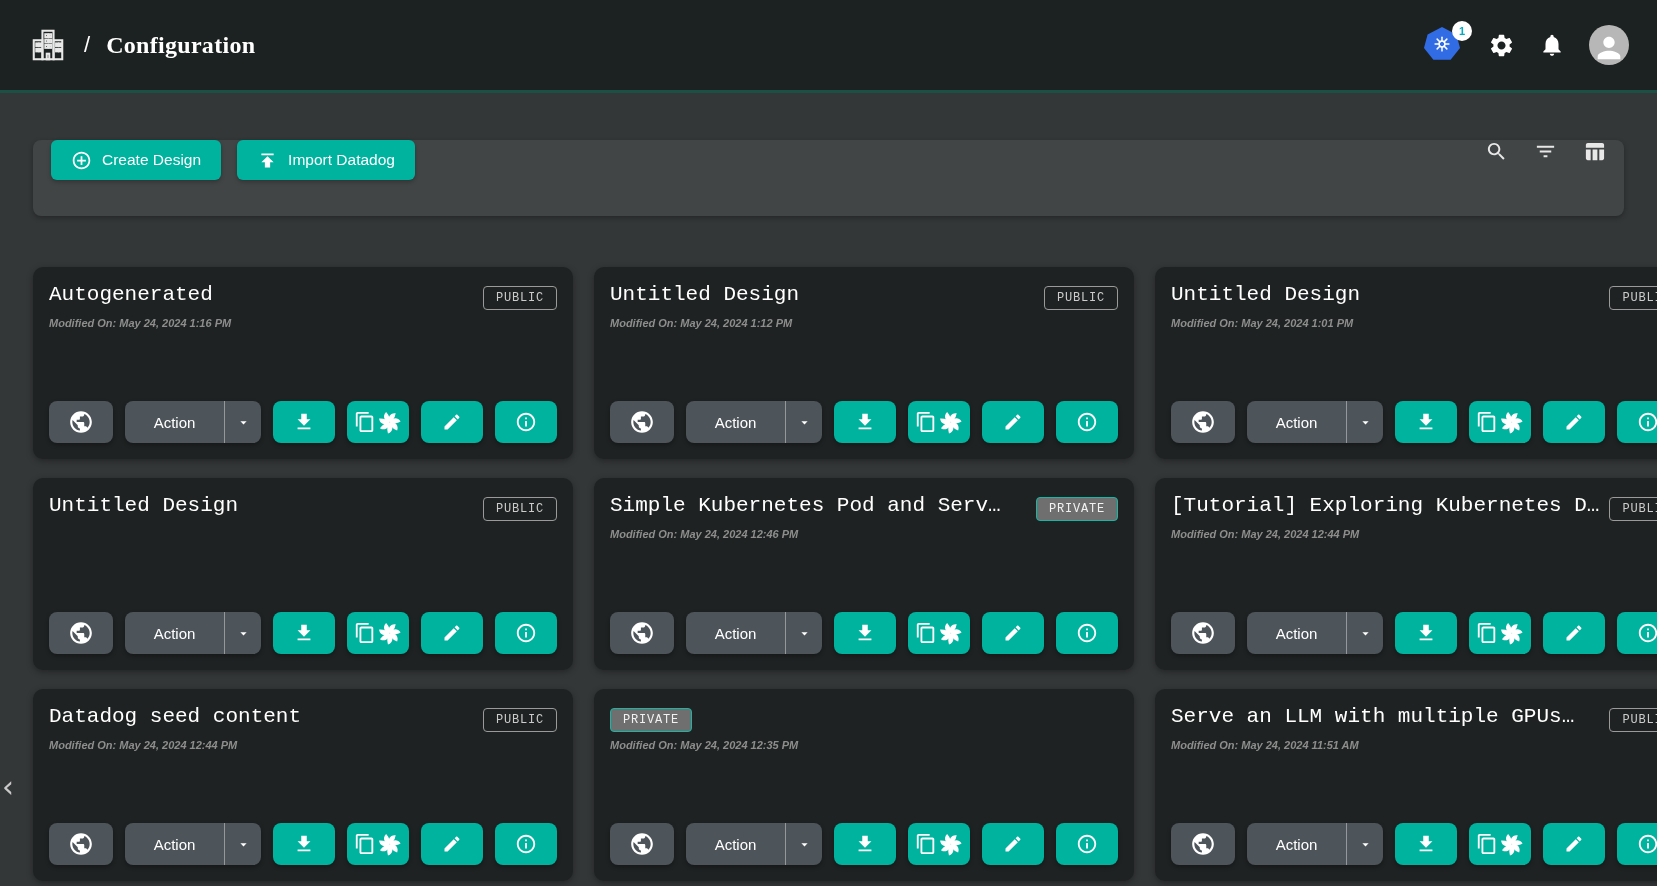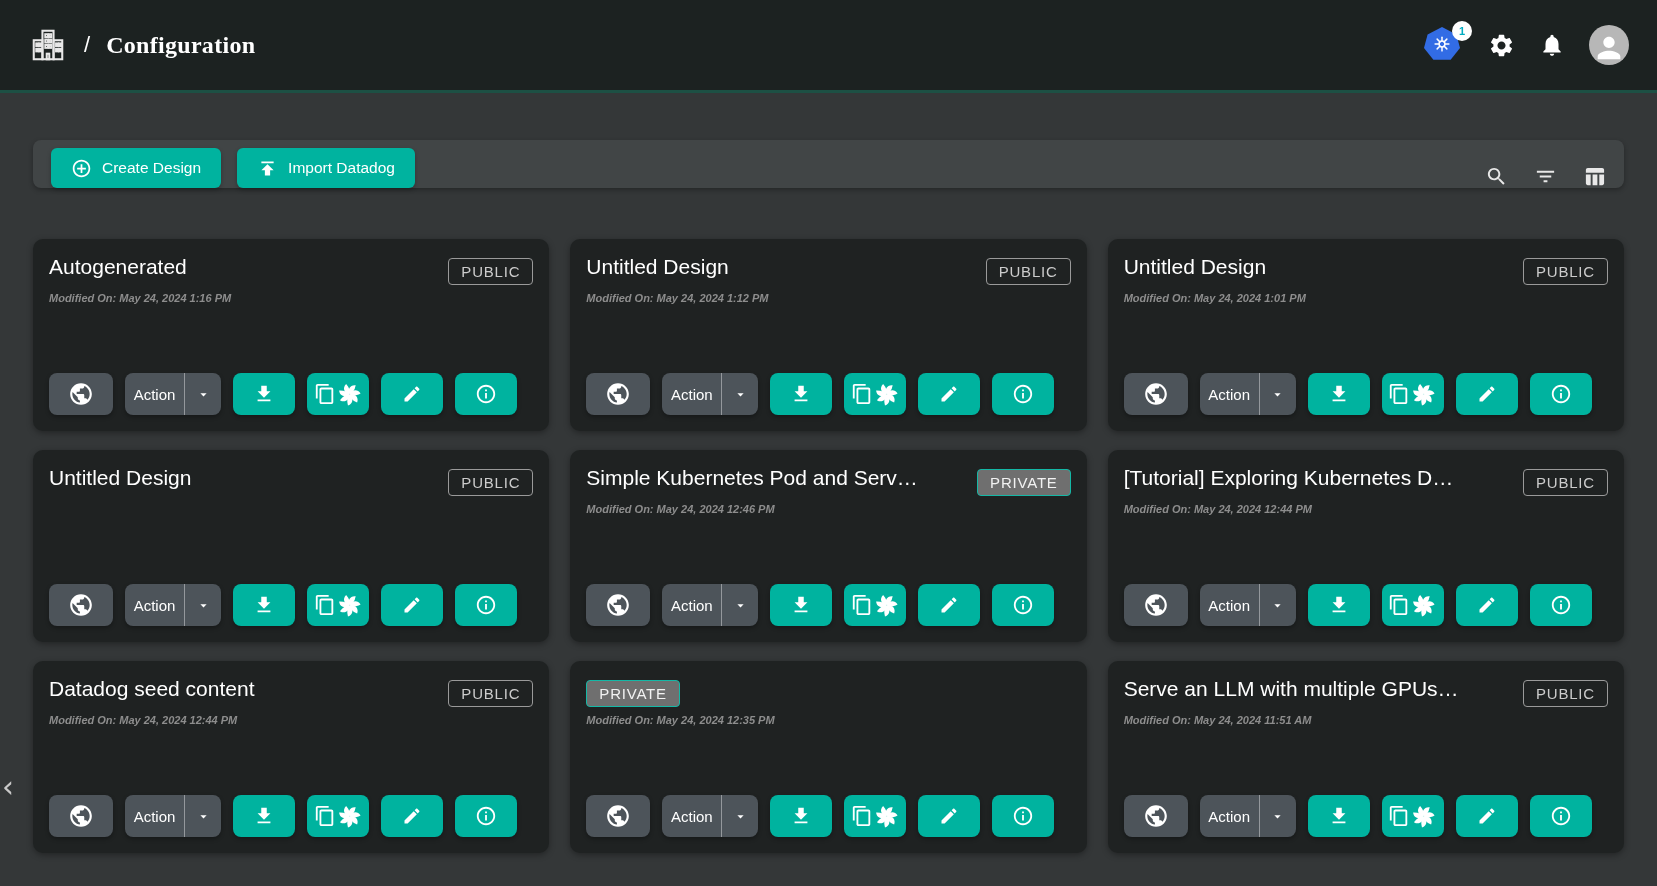--- a/index.html
+++ b/index.html
@@ -19,51 +19,51 @@
                clip-path:polygon(50% 0%, 90% 22%, 100% 62%, 74% 96%, 26% 96%, 0% 62%, 10% 22%);
                display:flex; align-items:center; justify-content:center; }
   .notif-badge { position:absolute; top:-6px; right:-8px; width:20px; height:20px;
                  background:#ffffff; border-radius:50%; display:flex; align-items:center;
                  justify-content:center; font-size:11px; font-weight:700; }
   .hdr-icon { cursor:pointer; display:flex; align-items:center; }
   .avatar { width:40px; height:40px; border-radius:50%; background:#b7b7b7;
             display:flex; align-items:flex-end; justify-content:center; overflow:hidden; cursor:pointer; }
 
   
-  .toolbar { margin:47px 33px 0; height:48px; background:#414546; border-radius:8px;
-             display:flex; align-items:flex-end; padding:0 18px;
+  .toolbar { margin:47px 33px 0; height:76px; background:#414546; border-radius:8px;
+             display:flex; align-items:flex-start; padding:0 18px;
              box-shadow:0 2px 5px rgba(0,0,0,.3); }
   .btn-primary { display:flex; align-items:center; gap:10px; height:40px; padding:0 20px;
                  background:#00B39F; border:none; border-radius:6px; color:#ffffff;
                  font-size:15.5px; font-family:inherit; cursor:pointer;
                  box-shadow:0 2px 4px rgba(0,0,0,.25); }
   .btn-primary + .btn-primary { margin-left:16px; }
   .toolbar-right { margin-left:auto; display:flex; align-items:center; gap:26px; }
   .tool-icon { cursor:pointer; display:flex; align-items:center; }
 
   
   .design-grid { margin:51px 33px 0; display:grid; grid-template-columns:repeat(3,1fr);
                  gap:19px 21px; }
   .design-card { background:#1f2222; border-radius:10px; height:192px;
                  padding:16px 16px 16px; display:flex; flex-direction:column;
                  box-shadow:0 2px 6px rgba(0,0,0,.35); }
-  .card-top { display:flex; align-items:flex-start; justify-content:space-between; gap:10px; }
+  .card-top { display:flex; align-items:flex-start; justify-content:space-between; gap:10px;font-family:Liberation Mono, monospace; }
   .design-title { color:#ffffff; font-size:21px; font-weight:400; white-space:nowrap;
                   overflow:hidden; }
-  .visibility-badge { flex:none; font-size:15px; letter-spacing:.8px; padding:4px 12px;
+  .visibility-badge { flex:none; font-size:12px; letter-spacing:.8px; padding:4px 12px;
                       border-radius:4px; margin-top:3px; font-weight:400; }
   .visibility-badge.public  { border:1px solid #9a9a9a; color:#cccccc; background:transparent; }
   .visibility-badge.private { border:1px solid #14b8a6; color:#f2f2f2; background:#6f6f6f; }
   .modified { margin-top:7px; color:#8d8d8d; font-size:11px; font-style:italic; font-weight:700; }
   .card-actions { margin-top:auto; display:flex; align-items:center; gap:12px; }
   .btn-slate { height:42px; background:#4d545a; border:none; border-radius:8px;
                display:flex; align-items:center; justify-content:center; cursor:pointer;
                box-shadow:0 2px 4px rgba(0,0,0,.3); }
   .visibility-button { width:64px; }
-  .action-split { width:96px; padding:0; overflow:hidden; }
+  .action-split { width:136px; padding:0; overflow:hidden; }
   .action-label { flex:1; color:#ffffff; font-size:15px; text-align:center; }
   .action-divider { width:1px; align-self:stretch; background:rgba(255,255,255,.4); }
   .action-caret { width:36px; display:flex; align-items:center; justify-content:center; cursor:pointer; }
   .btn-teal { width:62px; height:42px; background:#00B39F; border:none; border-radius:8px;
               display:flex; align-items:center; justify-content:center; cursor:pointer;
               box-shadow:0 2px 4px rgba(0,0,0,.3); }
   .clone-button .icon-swirl { display:none; }
   .clone-button.swirl .icon-swirl { display:block; }
   .clone-button.swirl .icon-copy { display:none; }
 

